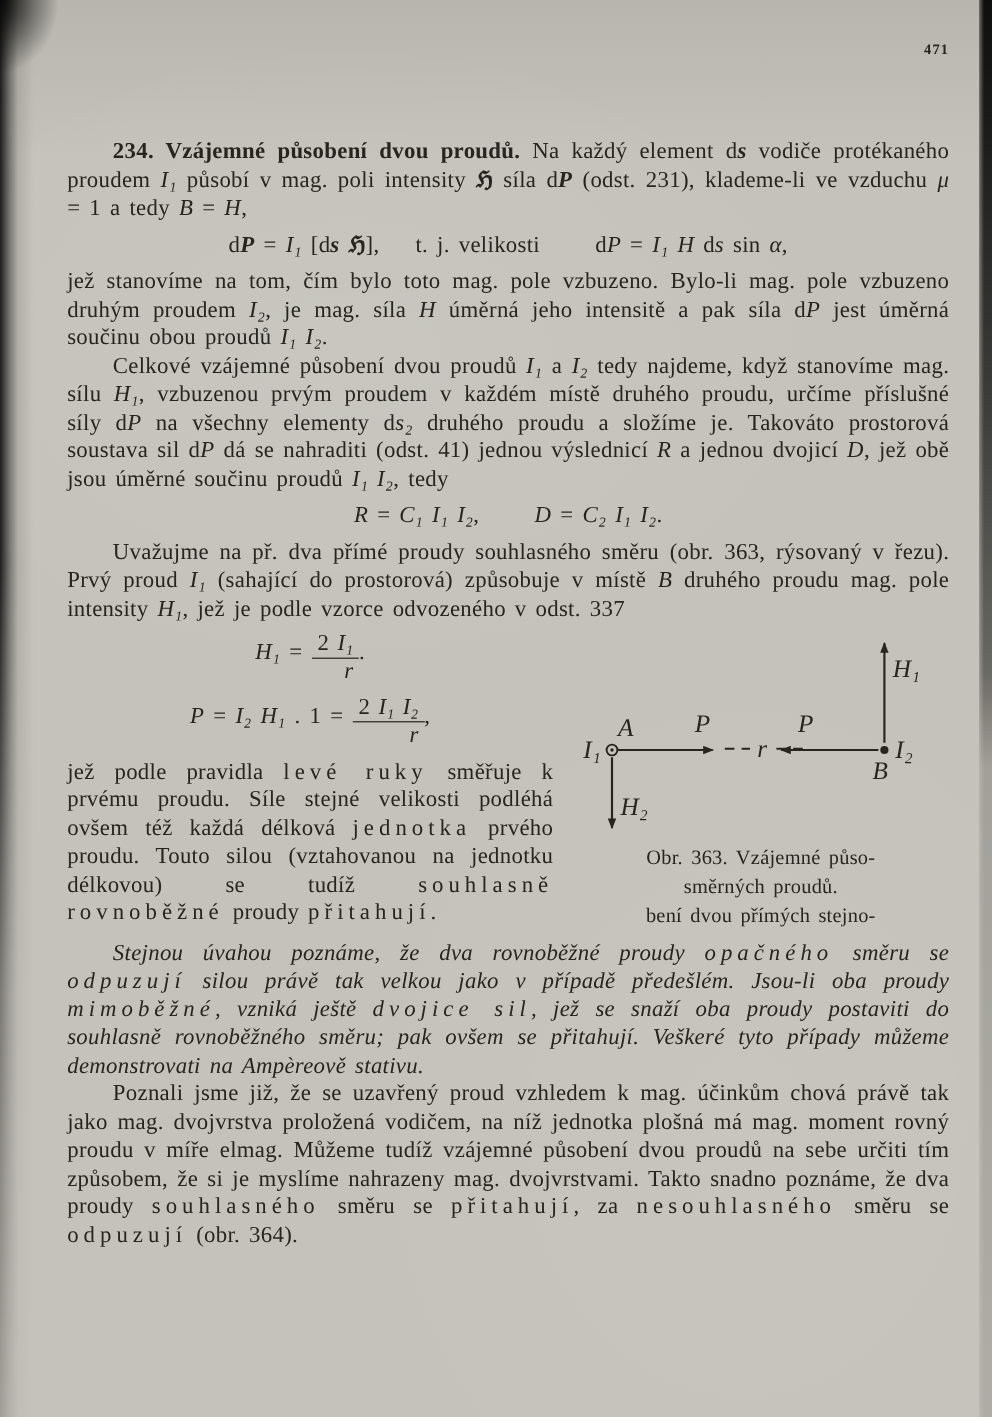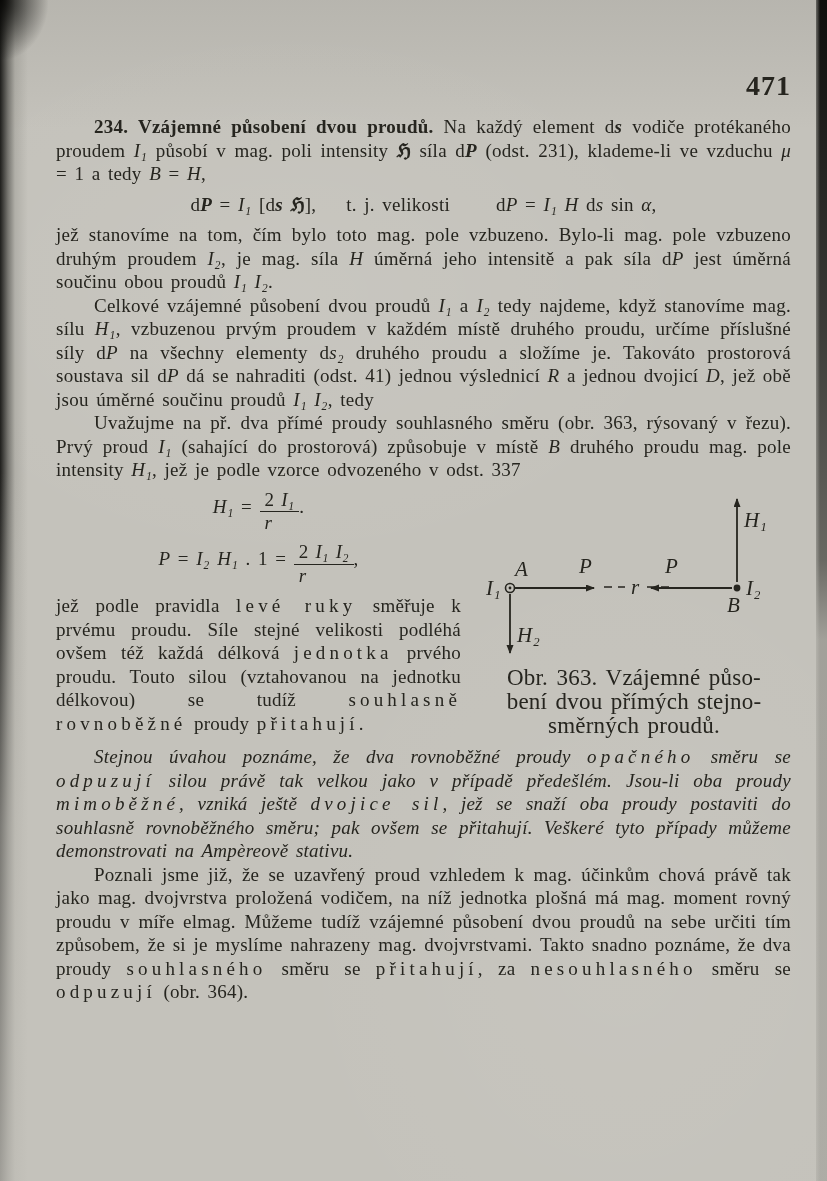--- a/index.html
+++ b/index.html
@@ -25,44 +25,44 @@
     background:radial-gradient(ellipse at 0 0, rgba(8,8,6,0.95), rgba(8,8,6,0) 72%);
   }
   .edge-right{
     position:absolute;right:0;top:0;width:11px;height:100%;pointer-events:none;
     background-image:
       linear-gradient(90deg, rgba(196,194,187,0.5) 0, rgba(196,194,187,0) 4px),
       linear-gradient(180deg, rgba(8,8,6,0.96) 0, rgba(10,10,8,0.9) 110px, rgba(22,22,19,0.78) 330px, rgba(45,45,40,0.6) 560px, rgba(120,119,113,0.45) 640px, rgba(140,139,133,0.4) 100%);
   }
   .page-number{
     position:absolute;top:34px;right:36px;
-    font-size:28px;font-weight:bold;letter-spacing:1px;margin-top:36px;
+    font-size:12px;font-weight:bold;letter-spacing:1px;
   }
   .content{
     position:absolute;left:56px;top:79px;width:735px;
     font-size:19px;line-height:23.5px;text-align:justify;
     word-spacing:2.5px;letter-spacing:0.25px;margin-top:36px;
   }
   p{margin:0;}
   .indent{text-indent:38px;}
   .seg-b{font-weight:bold;}
   .seg-i{font-style:italic;}
   .seg-sp{letter-spacing:0.22em;}
   .seg-frak{font-weight:bold;font-style:italic;}
   .eq{text-align:center;margin:7px 0;}
   .eq-gap{display:inline-block;width:46px;}
   .eq-gap-sm{display:inline-block;width:30px;}
-  .frac{display:inline-block;vertical-align:-0.85em;text-align:left;line-height:1.18;letter-spacing:0;}
+  .frac{display:inline-block;vertical-align:-0.85em;text-align:right;line-height:1.18;letter-spacing:0;}
   .frac .num{display:block;padding:0 5px;}
   .frac .den{display:block;border-top:1.5px solid #26251f;padding:0 5px;}
   .figure{
     float:right;width:314px;margin:0 0 -12px 16px;
   }
   .figure svg{display:block;margin:0 auto;}
-  .fig-caption{margin-top:6px;font-size:23px;line-height:24px;text-align:center;letter-spacing:0.2px;}
+  .fig-caption{margin-top:6px;font-size:17px;line-height:24px;text-align:center;letter-spacing:0.2px;}
   .svg-label{font-family:"Liberation Serif","DejaVu Serif",serif;font-style:italic;font-size:21px;fill:#26251f;}
   .p5{margin-top:10px;font-style:italic;}
 </style>
 </head>
 <body>
 
 <div class="page">
   <div class="edge-left"></div>
   <div class="corner-tl"></div>
   <div class="edge-right"></div>
@@ -74,20 +74,23 @@
     <p class="indent"><span><span class="seg-b">234. Vzájemné působení dvou proudů.</span></span><span><span> Na každý element d</span><span class="seg-frak">s</span><span> vodiče protékaného proudem </span><span class="seg-i">I₁</span><span> působí v mag. poli intensity </span><span class="seg-b">ℌ</span><span> síla d</span><span class="seg-frak">P</span><span> (odst. 231), klademe-li ve vzduchu </span><span class="seg-i">μ</span><span> = 1 a tedy </span><span class="seg-i">B</span><span> = </span><span class="seg-i">H</span><span>,</span></span></p>
 
     <div class="eq">
       <span><span>d</span><span class="seg-frak">P</span><span> = </span><span class="seg-i">I₁</span><span> [d</span><span class="seg-frak">s</span><span> </span><span class="seg-b">ℌ</span><span>],</span></span><span class="eq-gap-sm"></span><span><span>t. j. velikosti</span></span><span class="eq-gap"></span><span><span>d</span><span class="seg-i">P</span><span> = </span><span class="seg-i">I₁ H</span><span> d</span><span class="seg-i">s</span><span> sin </span><span class="seg-i">α</span><span>,</span></span>
     </div>
 
     <p><span>jež stanovíme na tom, čím bylo toto mag. pole vzbuzeno. Bylo-li mag. pole vzbuzeno druhým proudem </span><span class="seg-i">I₂</span><span>, je mag. síla </span><span class="seg-i">H</span><span> úměrná jeho intensitě a pak síla d</span><span class="seg-i">P</span><span> jest úměrná součinu obou proudů </span><span class="seg-i">I₁ I₂</span><span>.</span></p>
 
     <p class="indent"><span>Celkové vzájemné působení dvou proudů </span><span class="seg-i">I₁</span><span> a </span><span class="seg-i">I₂</span><span> tedy najdeme, když stanovíme mag. sílu </span><span class="seg-i">H₁</span><span>, vzbuzenou prvým proudem v každém místě druhého proudu, určíme příslušné síly d</span><span class="seg-i">P</span><span> na všechny elementy d</span><span class="seg-i">s₂</span><span> druhého proudu a složíme je. Takováto prostorová soustava sil d</span><span class="seg-i">P</span><span> dá se nahraditi (odst. 41) jednou výslednicí </span><span class="seg-i">R</span><span> a jednou dvojicí </span><span class="seg-i">D</span><span>, jež obě jsou úměrné součinu proudů </span><span class="seg-i">I₁ I₂</span><span>, tedy</span></p>
 
+    <div class="eq">
+      <span><span class="seg-i">R</span><span> = </span><span class="seg-i">C₁ I₁ I₂</span><span>,</span></span><span class="eq-gap"></span><span><span class="seg-i">D</span><span> = </span><span class="seg-i">C₂ I₁ I₂</span><span>.</span></span>
+    </div>
 
     <p class="indent"><span>Uvažujme na př. dva přímé proudy souhlasného směru (obr. 363, rýsovaný v řezu). Prvý proud </span><span class="seg-i">I₁</span><span> (sahající do prostorová) způsobuje v místě </span><span class="seg-i">B</span><span> druhého proudu mag. pole intensity </span><span class="seg-i">H₁</span><span>, jež je podle vzorce odvozeného v odst. 337</span></p>
 
     <div class="figure">
       <svg width="300" height="178" viewBox="0 0 300 178">
         <defs>
           <marker id="ah" markerWidth="10" markerHeight="8" refX="8" refY="3.5" orient="auto" markerUnits="userSpaceOnUse">
             <path d="M0,0 L9,3.5 L0,7 z" fill="#26251f"></path>
           </marker>
         </defs>
@@ -113,22 +116,22 @@
         <text class="svg-label" x="95" y="91">P</text>
         <text class="svg-label" x="147" y="112">r</text>
         <text class="svg-label" x="181" y="91">P</text>
         <text class="svg-label" x="243" y="130">B</text>
         <text class="svg-label" x="262" y="113">I₂</text>
         <text class="svg-label" x="260" y="45">H₁</text>
         <text class="svg-label" x="33" y="160">H₂</text>
       </svg>
       <div class="fig-caption">
         <div>Obr. 363. Vzájemné půso-</div>
+        <div>směrných proudů.</div>
         <div>bení dvou přímých stejno-</div>
-        <div>směrných proudů.</div>
       </div>
     </div>
 
     <div class="eq">
       <span><span class="seg-i">H₁</span><span> = </span></span><span class="frac"><span class="num"><span>2 </span><span class="seg-i">I₁</span></span><span class="den"><span class="seg-i">r</span></span></span><span><span>.</span></span>
     </div>
 
 
     <div class="eq">
       <span><span class="seg-i">P</span><span> = </span><span class="seg-i">I₂ H₁</span><span> . 1 = </span></span><span class="frac"><span class="num"><span>2 </span><span class="seg-i">I₁ I₂</span></span><span class="den"><span class="seg-i">r</span></span></span><span><span>,</span></span>

